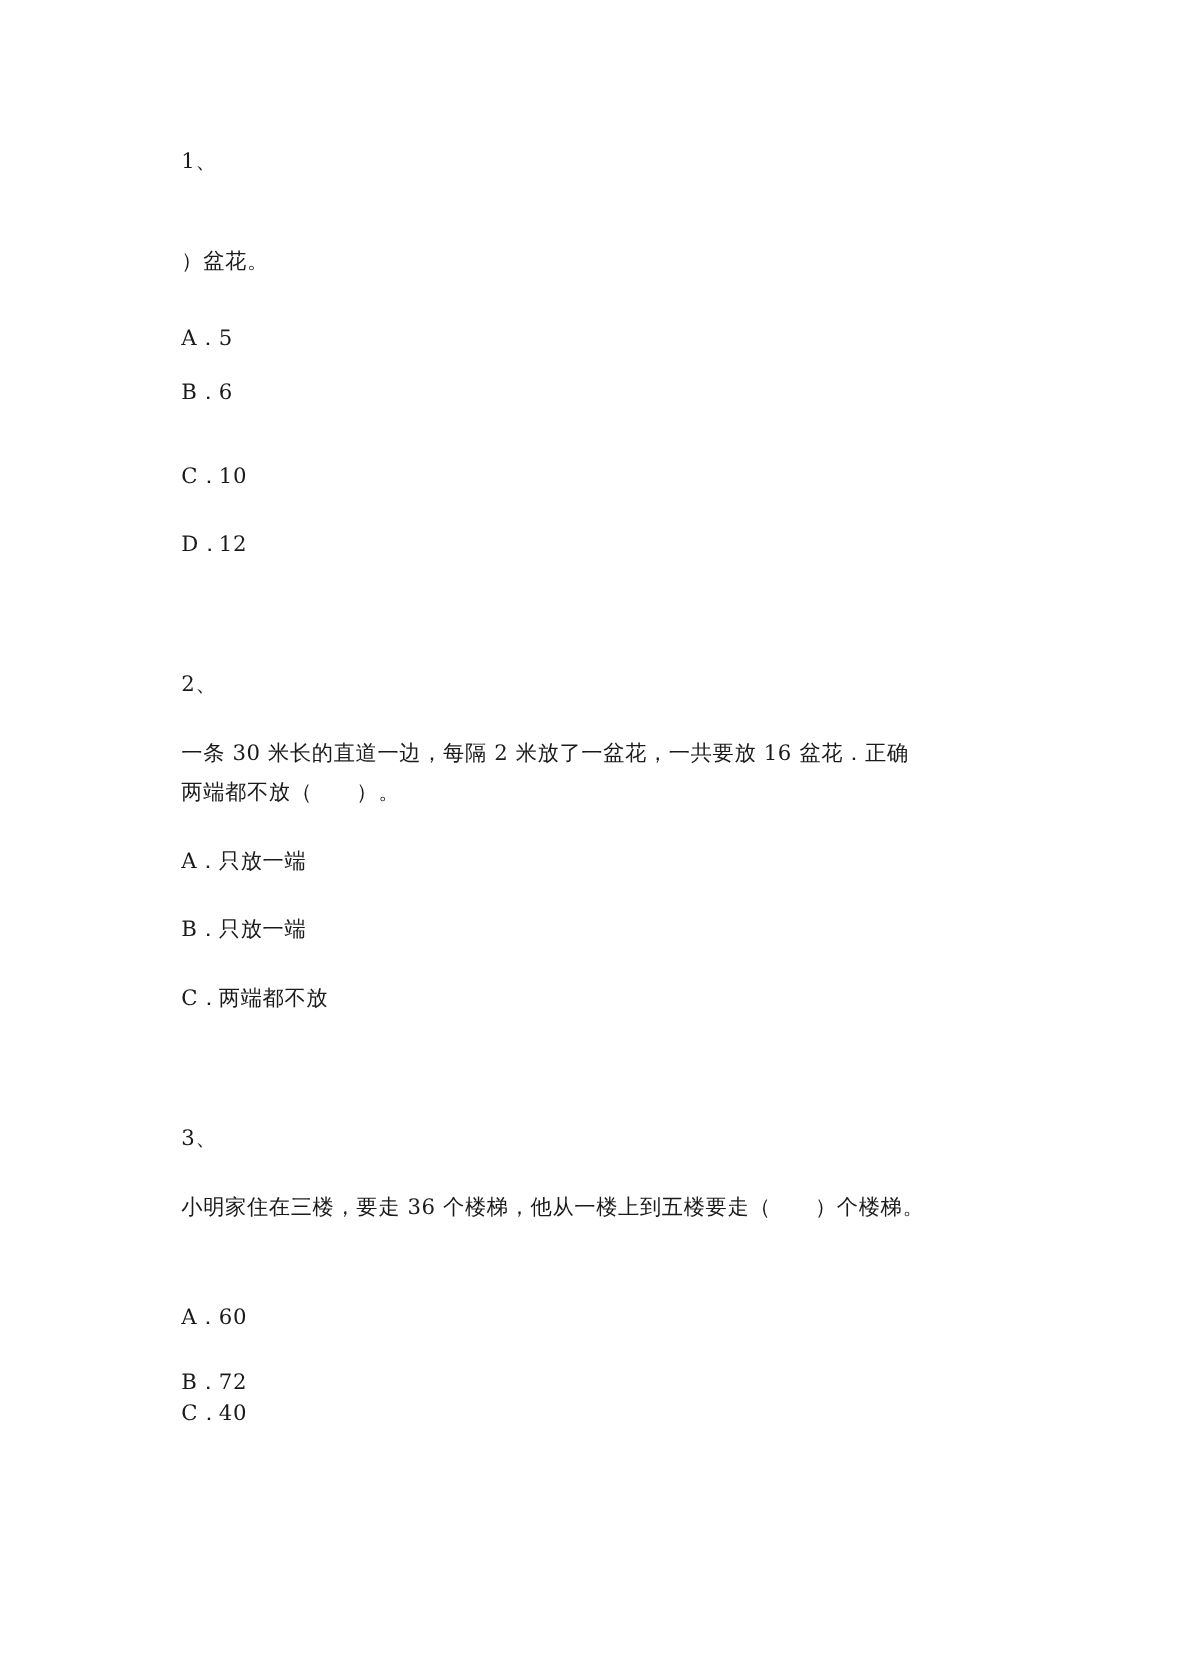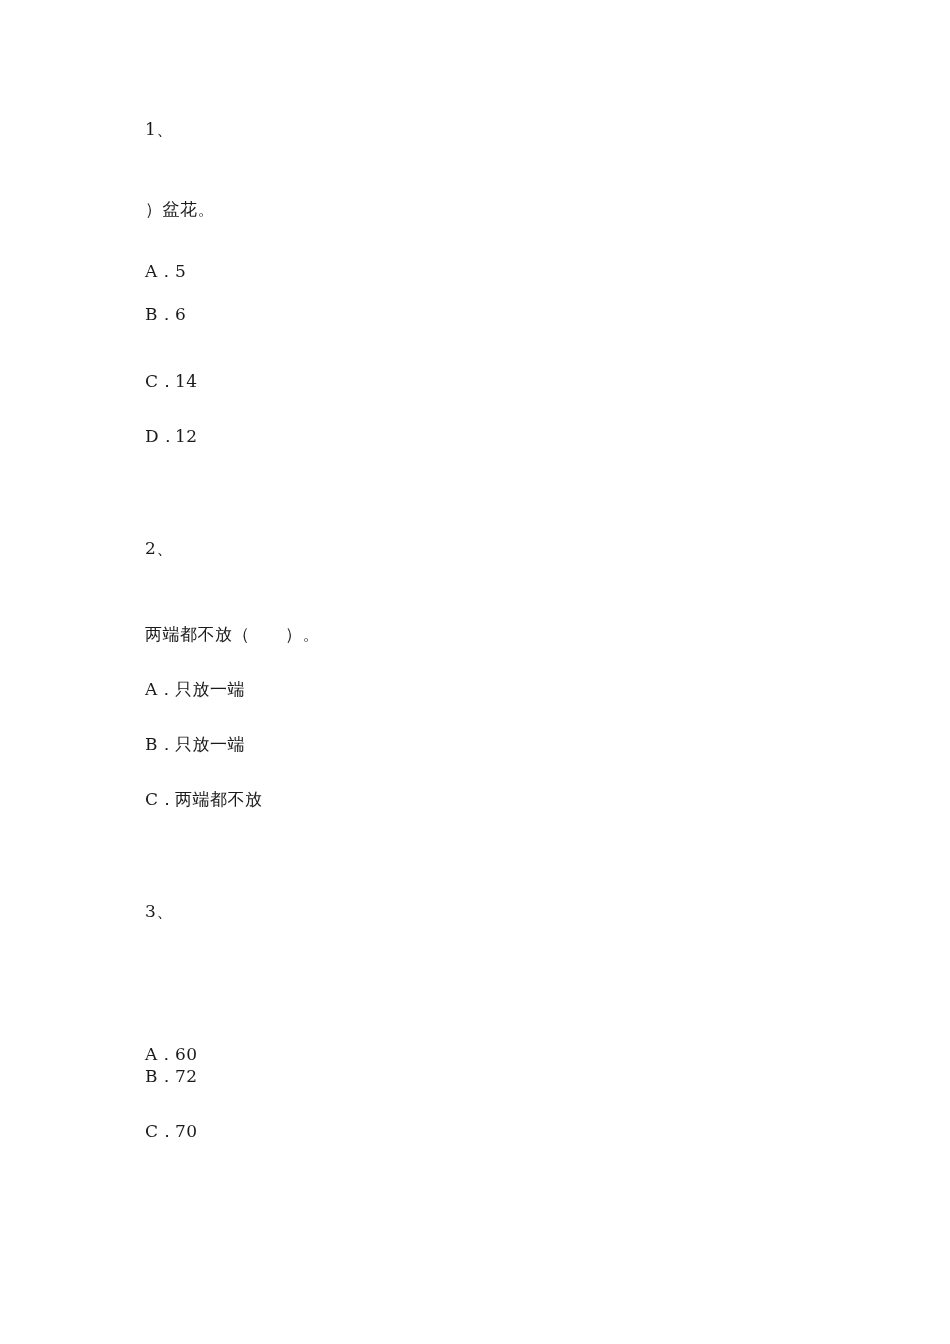--- a/index.html
+++ b/index.html
@@ -42,44 +42,46 @@
   <div class="line" style="top:118px">1、</div>
   <div class="line" style="top:198px">）盆花。</div>
 
   <div class="line" style="top:260px">
     <span class="opt-letter">A．</span><span>5</span>
   </div>
   <div class="line" style="top:303px">
     <span class="opt-letter">B．</span><span>6</span>
   </div>
   <div class="line" style="top:370px">
-    <span class="opt-letter">C．</span><span>14</span>
+    <span class="opt-letter">C．</span><span>10</span>
   </div>
   <div class="line" style="top:425px">
     <span class="opt-letter">D．</span><span>12</span>
   </div>
 
   <div class="line" style="top:537px">2、</div>
+  <div class="line" style="top:592px">一条 30 米长的直道一边，每隔 2 米放了一盆花，一共要放 16 盆花．正确</div>
   <div class="line" style="top:623px">两端都不放（　　）。</div>
 
   <div class="line" style="top:678px">
     <span class="opt-letter">A．</span><span>只放一端</span>
   </div>
   <div class="line" style="top:733px">
     <span class="opt-letter">B．</span><span>只放一端</span>
   </div>
   <div class="line" style="top:788px">
     <span class="opt-letter">C．</span><span>两端都不放</span>
   </div>
 
   <div class="line" style="top:900px">3、</div>
+  <div class="line" style="top:955px">小明家住在三楼，要走 36 个楼梯，他从一楼上到五楼要走（　　）个楼梯。</div>
 
   <div class="line" style="top:1043px">
     <span class="opt-letter">A．</span><span>60</span>
   </div>
-  <div class="line" style="top:1065px">
+  <div class="line" style="top:1095px">
     <span class="opt-letter">B．</span><span>72</span>
   </div>
   <div class="line" style="top:1120px">
-    <span class="opt-letter">C．</span><span>70</span>
+    <span class="opt-letter">C．</span><span>40</span>
   </div>
 
 </div>
 
 </body></html>

